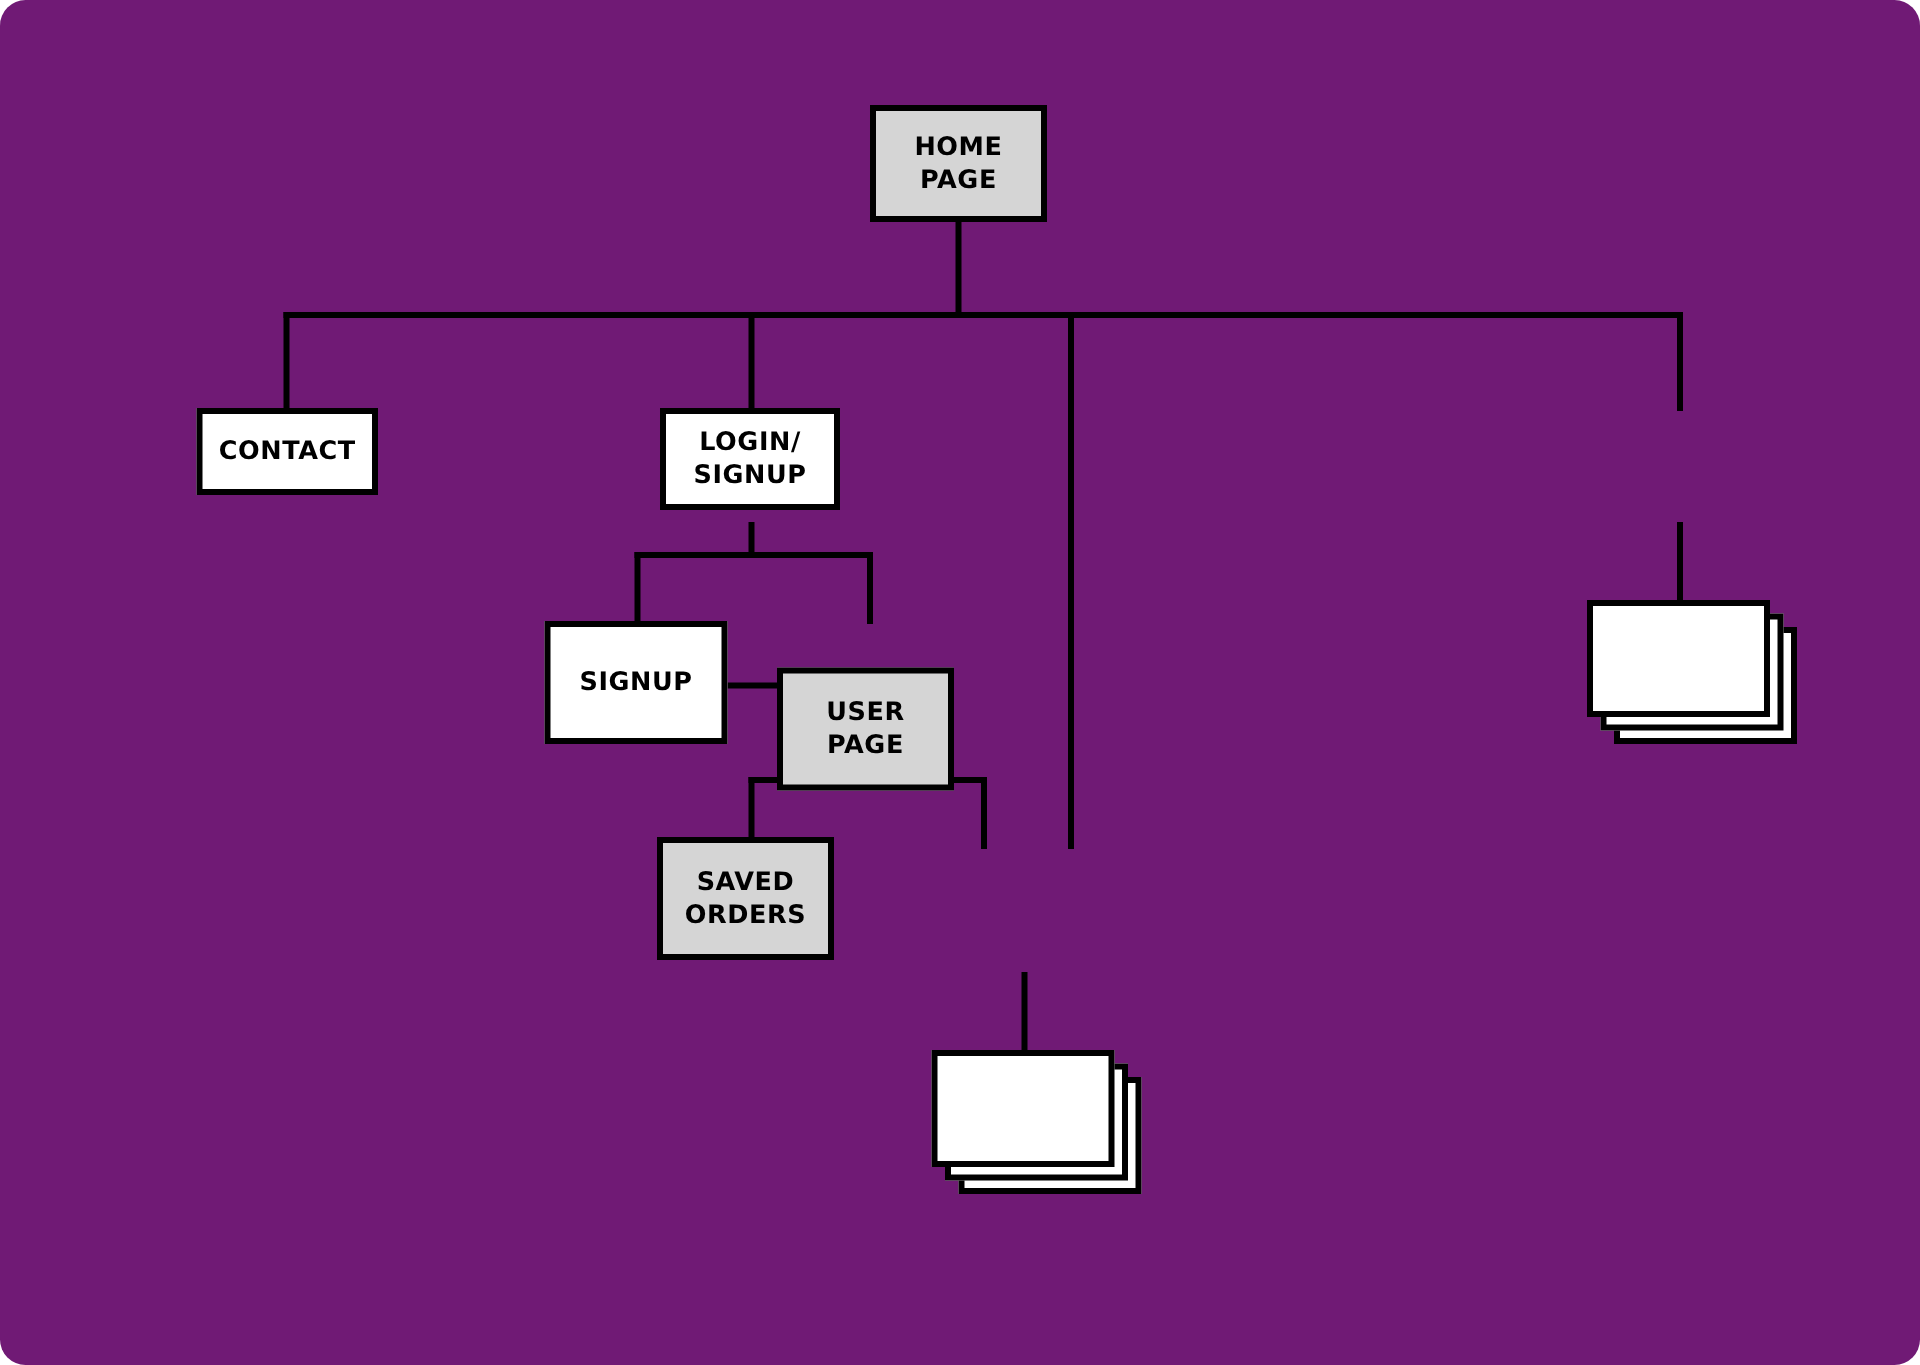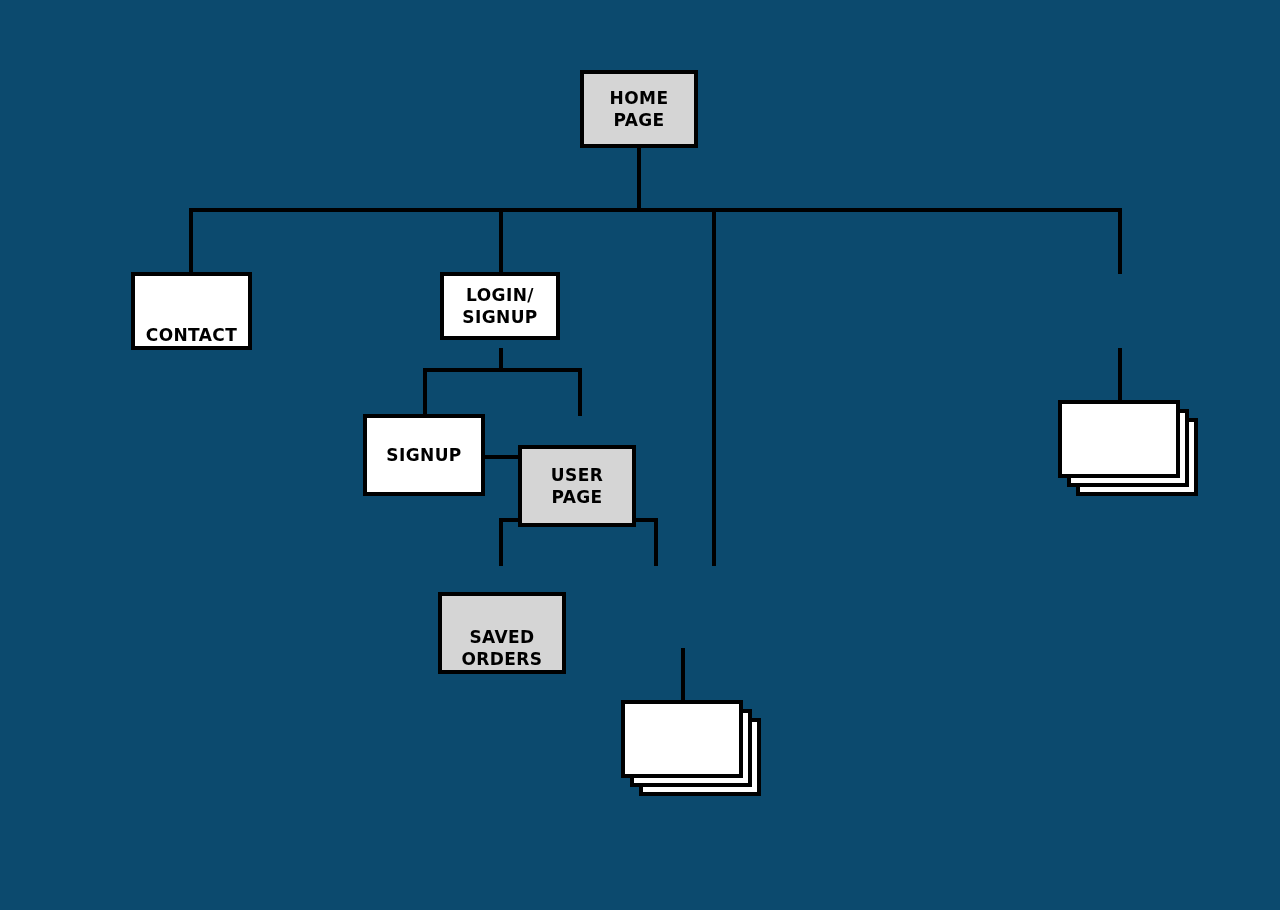--- a/index.html
+++ b/index.html
@@ -8,22 +8,23 @@
     padding: 0;
     background: #ffffff;
   }
   body {
     font-family: "DejaVu Sans", sans-serif;
   }
   #canvas {
     position: relative;
     width: 1280px;
     height: 910px;
-    background: #0c4a6e;
+    background: #701a75;
     overflow: hidden;
+    border-radius: 17px;
   }
   .node {
     position: absolute;
     box-sizing: border-box;
     border: 4px solid #000000;
     background: #ffffff;
     display: flex;
     align-items: center;
     justify-content: center;
     z-index: 5;
@@ -102,40 +103,40 @@
 
   <div class="edge v" style="left:654px; top:518px; height:48px;"></div>
 
   <div class="edge v" style="left:681px; top:648px; height:54px;"></div>
 
   <div class="node filled" style="left:580px; top:70px; width:118px; height:78px;">
     <span class="label">HOME
 PAGE</span>
   </div>
 
-  <div class="node" style="left:131px; top:272px; width:121px; height:78px;align-items:flex-end;">
+  <div class="node" style="left:131px; top:272px; width:121px; height:58px;">
     <span class="label">CONTACT</span>
   </div>
 
   <div class="node" style="left:440px; top:272px; width:120px; height:68px;">
     <span class="label">LOGIN/
 SIGNUP</span>
   </div>
 
 
   <div class="node" style="left:363px; top:414px; width:122px; height:82px;">
     <span class="label">SIGNUP</span>
   </div>
 
   <div class="node filled" style="left:518px; top:416px; width:118px; height:82px;margin-top:29px;">
     <span class="label">USER
 PAGE</span>
   </div>
 
-  <div class="node filled" style="left:438px; top:592px; width:128px; height:82px;align-items:flex-end;">
+  <div class="node filled" style="left:438px; top:558px; width:118px; height:82px;">
     <span class="label">SAVED
 ORDERS</span>
   </div>
 
 
   <div class="stack" style="left:1058px; top:400px; width:145px; height:98px;">
     <div class="sheet back2" style="left:18px; top:18px; width:122px; height:78px;"></div>
     <div class="sheet back1" style="left:9px; top:9px; width:122px; height:78px;"></div>
     <div class="sheet front" style="left:0px; top:0px; width:122px; height:78px;"></div>
   </div>

